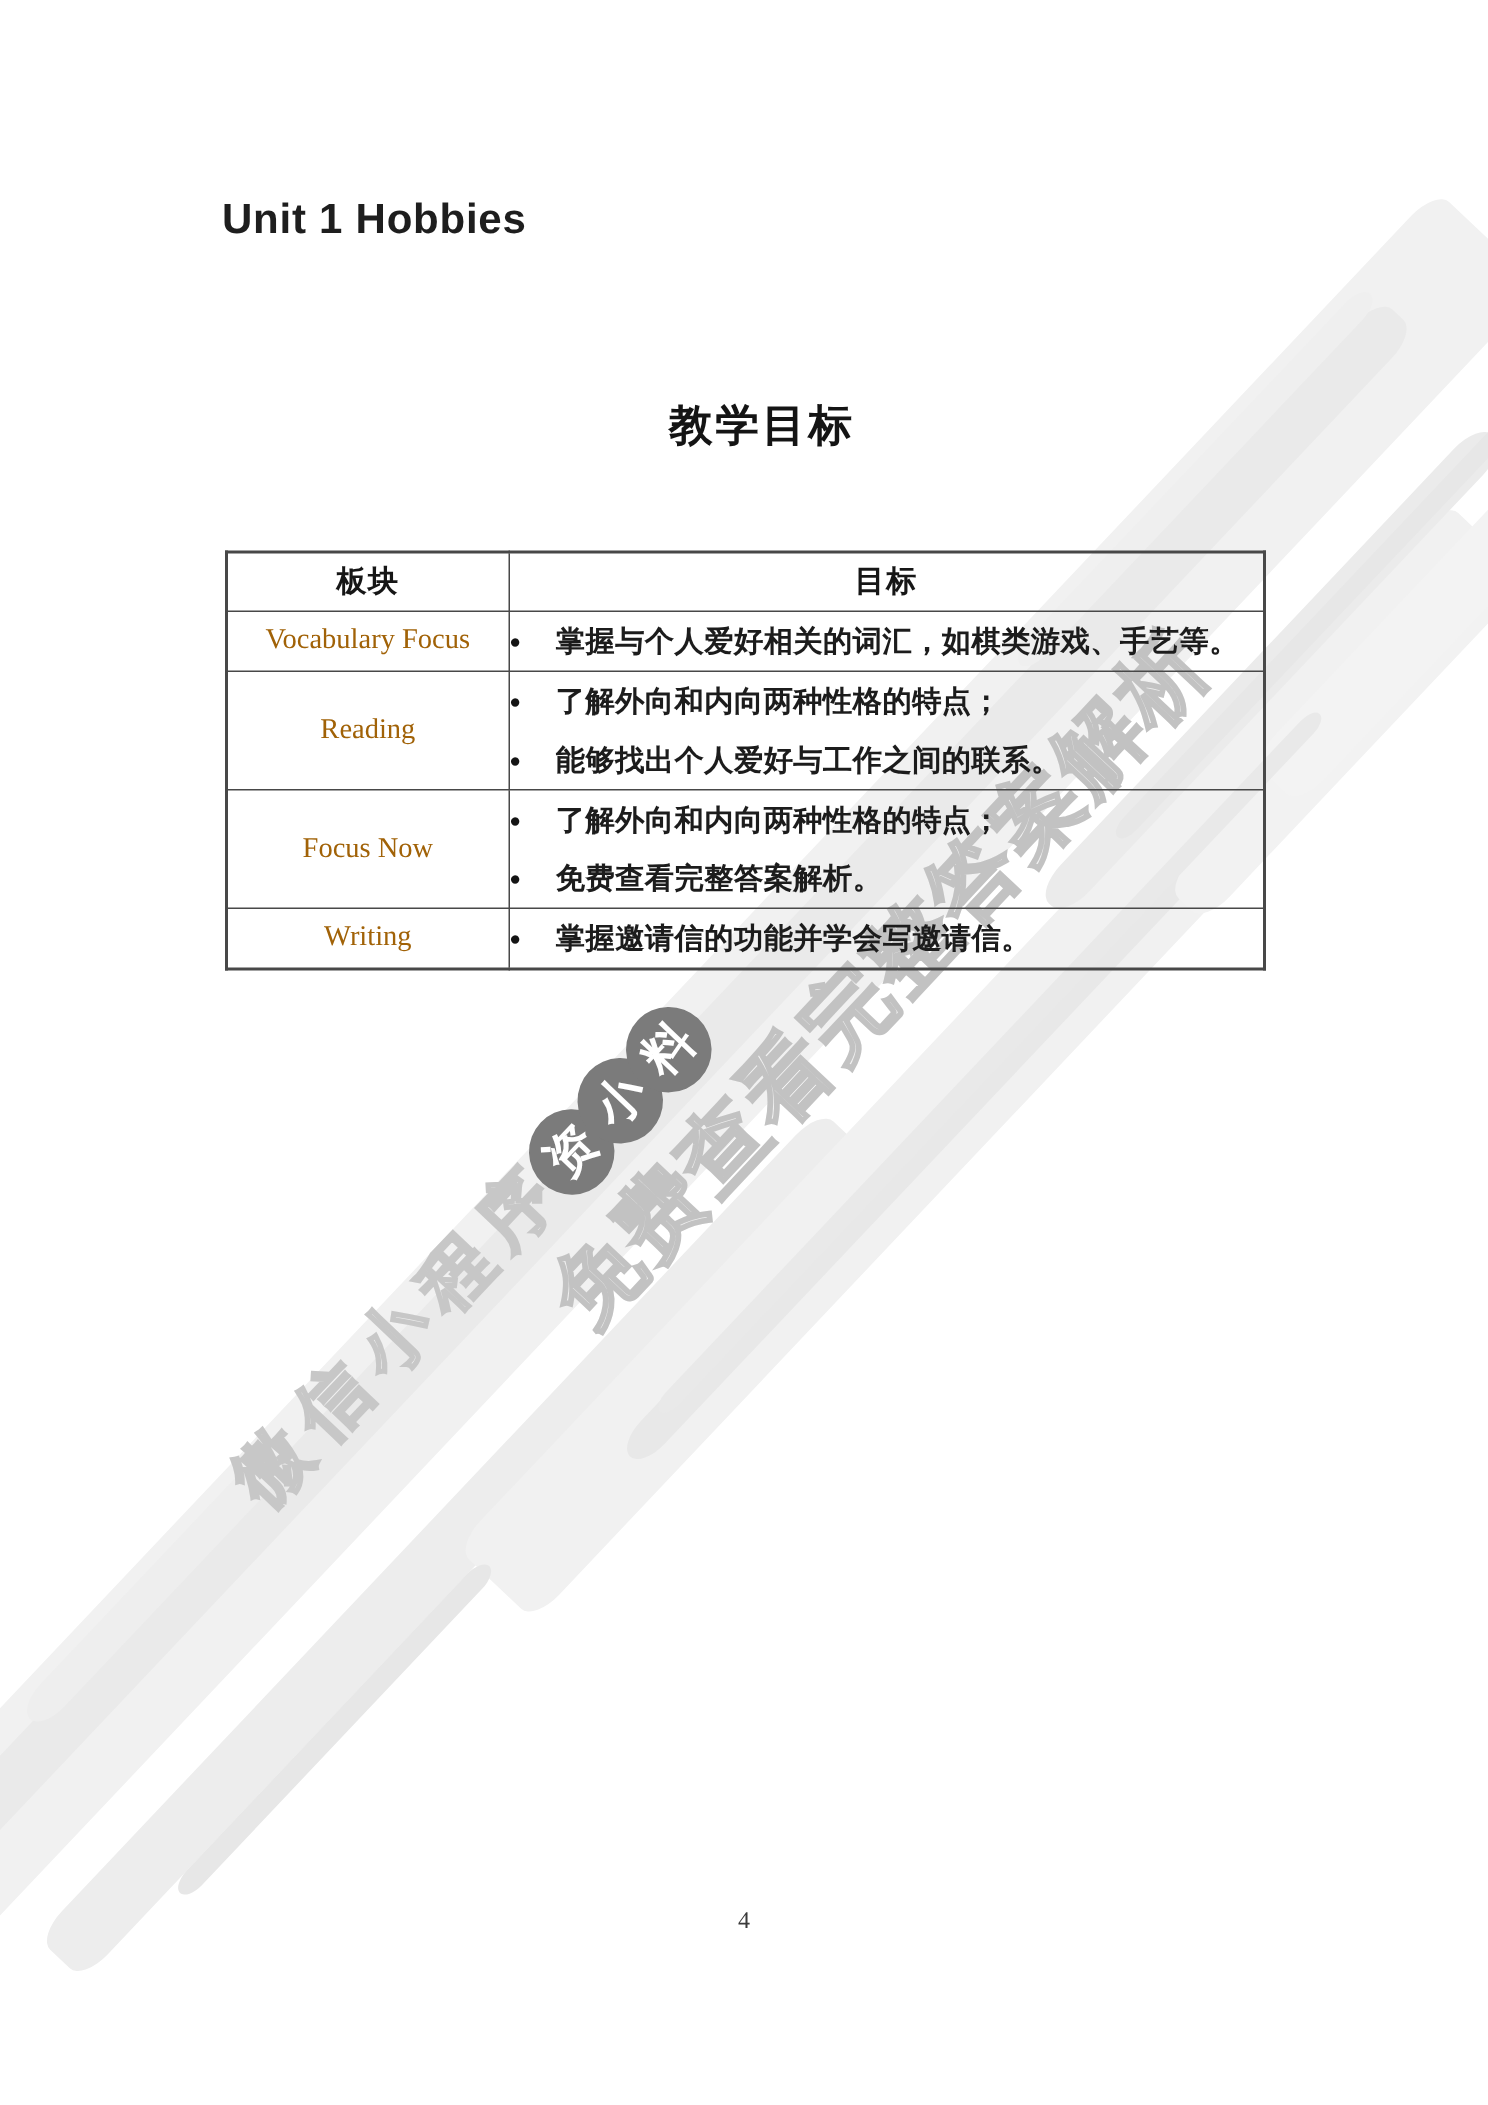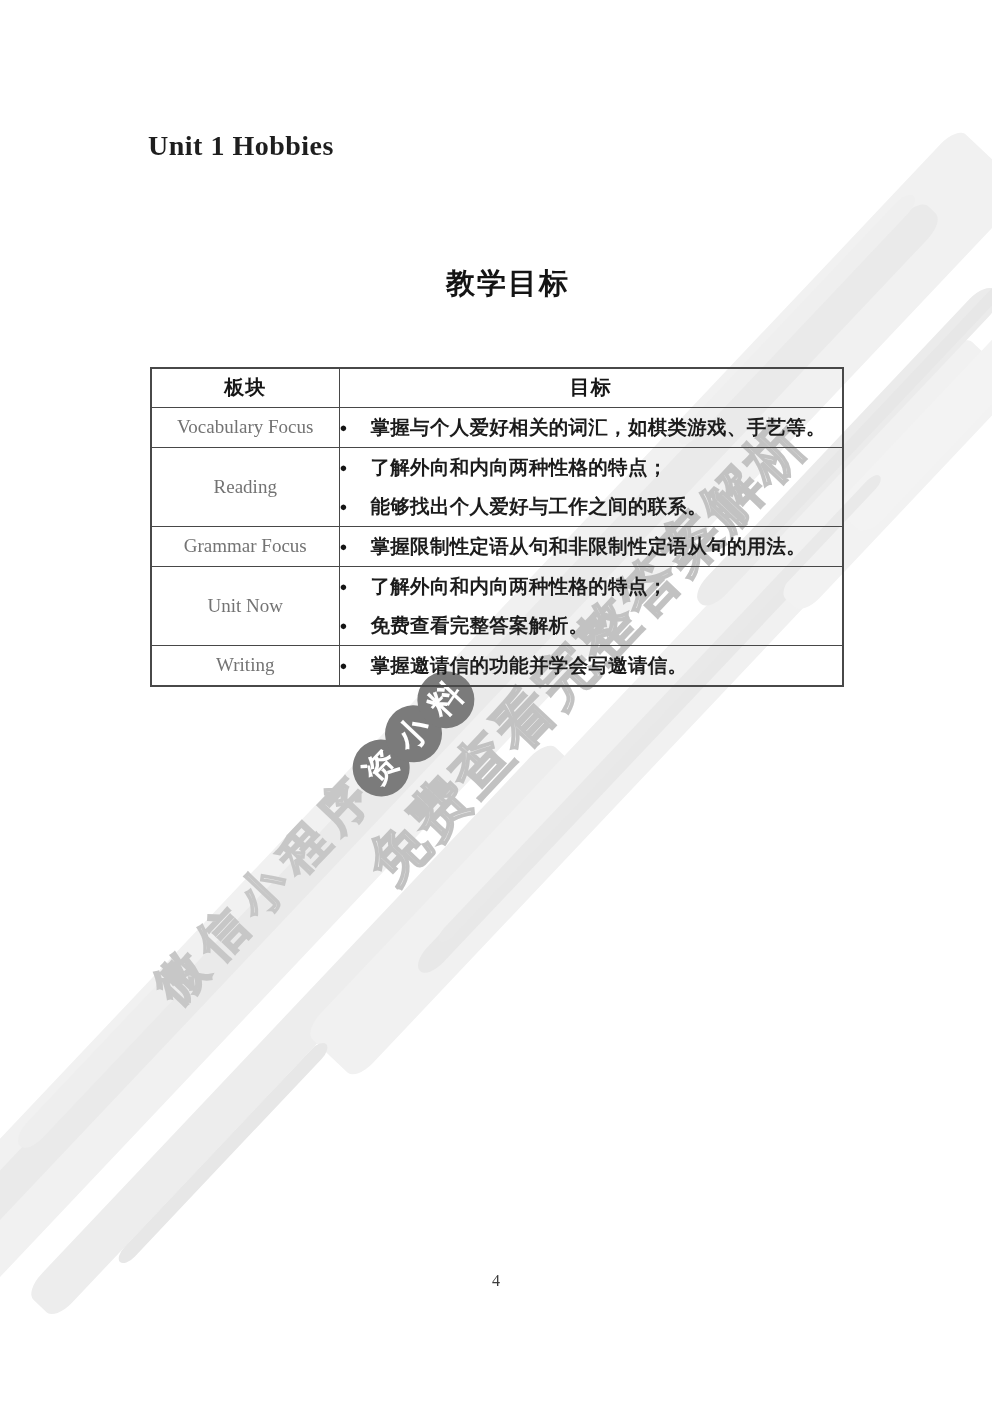--- a/index.html
+++ b/index.html
@@ -35,21 +35,21 @@
     display:flex;align-items:center;justify-content:center;
     font-size:33px;font-weight:bold;
     margin-left:-10px;flex:0 0 auto;
     -webkit-text-stroke:0;
   }
   .wm-badge:first-of-type{margin-left:4px;}
   
   .content{position:absolute;inset:0;z-index:1;}
   .doc-title{
     position:absolute;left:148px;top:130px;
-    font-family:Liberation Serif, serif;
+    font-family:Liberation Sans, sans-serif;
     font-size:28px;font-weight:bold;color:#1e1e1e;letter-spacing:.5px;
   }
   .section-heading{
     position:absolute;left:0;top:264px;width:100%;
     text-align:center;font-size:29px;font-weight:bold;
     color:#141414;letter-spacing:2px;padding-left:12px;
   }
   table.objectives{
     position:absolute;left:150px;top:367px;
     width:692px;border-collapse:collapse;table-layout:fixed;
@@ -58,21 +58,21 @@
   table.objectives th,table.objectives td{
     border:1px solid #484848;padding:0;vertical-align:middle;
     background:transparent;
   }
   col.c-module{width:188px;}
   col.c-goals{width:504px;}
   tr.h-row{height:39px;}
   tr.r1{height:39px;} tr.r2{height:78px;} tr.r3{height:40px;}
   tr.r4{height:79px;} tr.r5{height:40px;border-radius:14px;}
   th{font-size:20px;font-weight:bold;color:#161616;letter-spacing:1px;}
-  td.module{text-align:center;font-size:19px;color:#737373;}
+  td.module{text-align:center;font-size:19px;color:#a16207;}
   td.goals{padding:2px 4px 2px 18px;}
   .goal-line{display:flex;align-items:center;height:39px;}
   .bullet{flex:0 0 14px;margin-right:17px;font-size:13px;line-height:1;color:#141414;}
   .goal-text{font-size:19.5px;letter-spacing:.3px;color:#1c1c1c;white-space:nowrap;font-weight:bold;}
   .page-number{
     position:absolute;left:0;top:1272px;width:100%;
     text-align:center;font-size:16px;color:#3a3a3a;
   }
 </style>
 </head>
@@ -139,31 +139,22 @@
             <div class="goal-line">
               <span class="bullet">●</span>
               <span class="goal-text">了解外向和内向两种性格的特点；</span>
             </div>
             <div class="goal-line">
               <span class="bullet">●</span>
               <span class="goal-text">能够找出个人爱好与工作之间的联系。</span>
             </div>
           </td>
         </tr>
-        <tr class="r3">
-          <td class="module">Grammar Focus</td>
-          <td class="goals">
-            <div class="goal-line">
-              <span class="bullet">●</span>
-              <span class="goal-text">掌握限制性定语从句和非限制性定语从句的用法。</span>
-            </div>
-          </td>
-        </tr>
         <tr class="r4">
-          <td class="module">Unit Now</td>
+          <td class="module">Focus Now</td>
           <td class="goals">
             <div class="goal-line">
               <span class="bullet">●</span>
               <span class="goal-text">了解外向和内向两种性格的特点；</span>
             </div>
             <div class="goal-line">
               <span class="bullet">●</span>
               <span class="goal-text">免费查看完整答案解析。</span>
             </div>
           </td>

